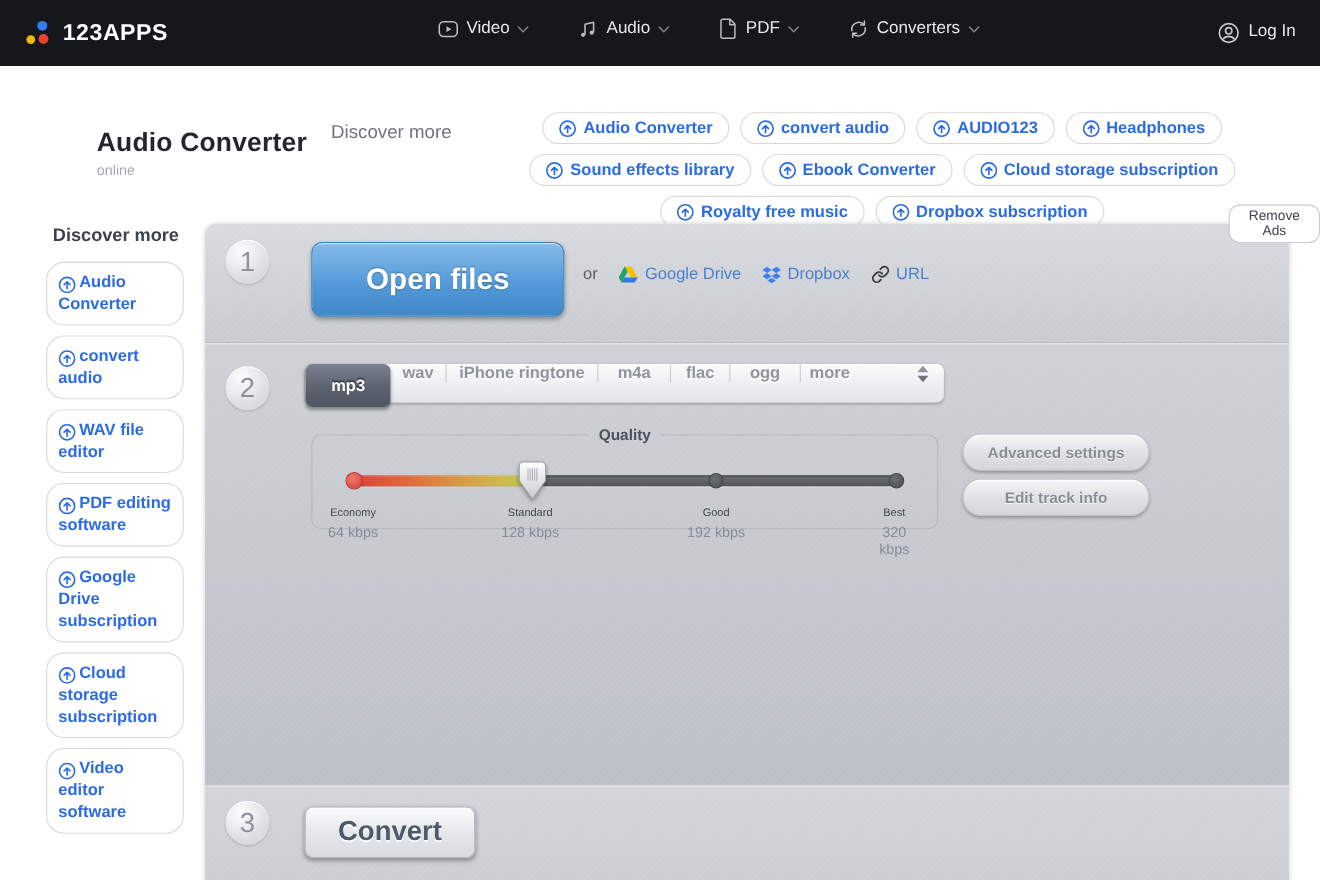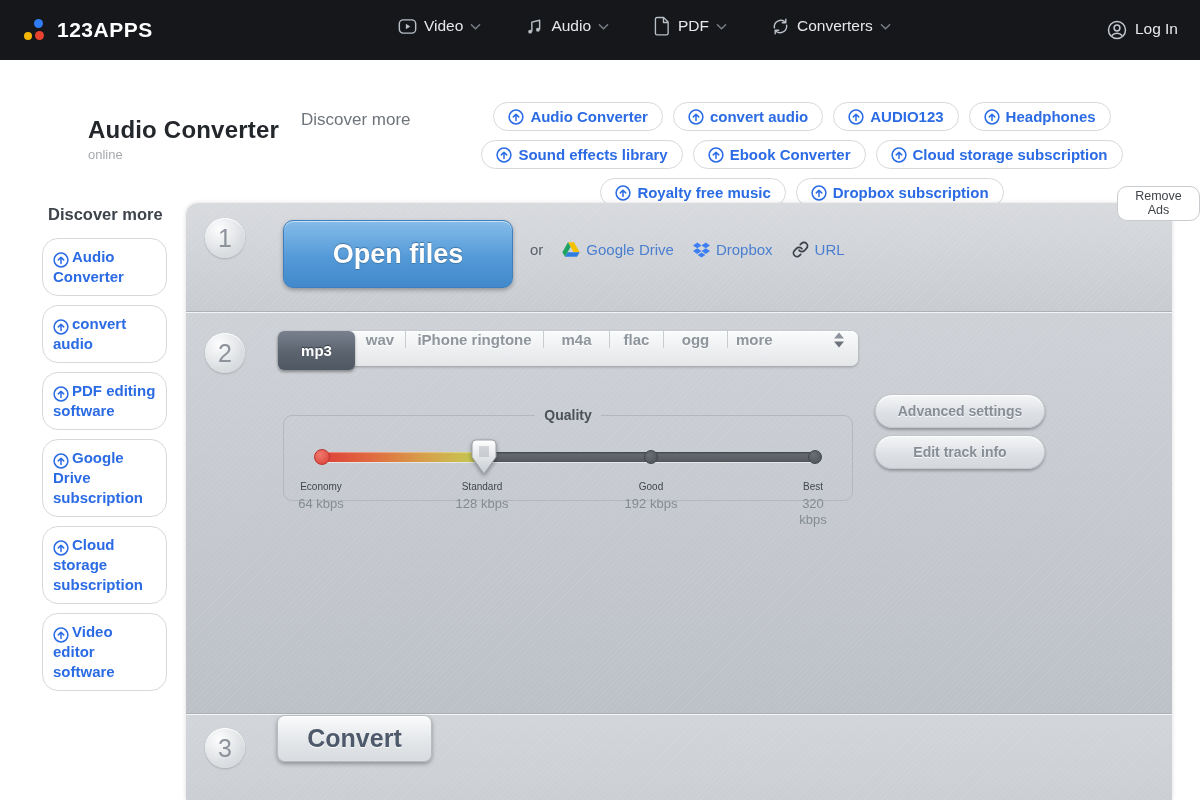--- a/index.html
+++ b/index.html
@@ -108,21 +108,21 @@
   .ftab-more { position:relative; justify-content:flex-start; padding-left:8px; }
   .sorter { position:absolute; right:14px; top:50%; transform:translateY(-50%);
     display:flex; flex-direction:column; gap:3px; }
   .sorter .up { width:0; height:0; border-left:5px solid transparent;
     border-right:5px solid transparent; border-bottom:6px solid #8e949b; }
   .sorter .down { width:0; height:0; border-left:5px solid transparent;
     border-right:5px solid transparent; border-top:6px solid #6d737a; }
 
   
   .quality { position:absolute; left:97px; top:75px; width:570px; height:94px;
-    border:1px solid #b4b8bd; border-radius:9px; background:transparent;margin-top:20px; }
+    border:1px solid #b4b8bd; border-radius:9px; background:transparent; }
   .quality legend { margin:0 auto; padding:0 9px; font-size:14px; font-weight:bold; color:#4b5158; }
   .track-base { position:absolute; left:37px; top:29px; width:495px; height:10px;
     background:linear-gradient(#6a6f75,#54585d); border-radius:5px;
     box-shadow:inset 0 1px 2px rgba(0,0,0,.45), 0 1px 0 rgba(255,255,255,.5); cursor:pointer; }
   .track-grad { position:absolute; left:37px; top:29px; width:168px; height:10px;
     border-radius:5px 0 0 5px; cursor:pointer;
     background:linear-gradient(90deg,#dd3f38,#e06a40 30%,#d89a48 58%,#cbbc4f 82%,#bccd55);
     box-shadow:inset 0 1px 1px rgba(255,255,255,.35); }
   .sdot { position:absolute; width:14px; height:14px; border-radius:50%; top:27px;
     background:radial-gradient(circle at 38% 32%, #6a6f75, #4c5055); border:1px solid #43474b; }
@@ -141,21 +141,21 @@
   .pillbtn { position:absolute; left:689px; width:170px; height:34px; border-radius:17px;
     border:1px solid #c2c6cb; cursor:pointer;
     background:linear-gradient(#f5f6f7,#dcdfe3 60%,#d4d8dc);
     box-shadow:0 2px 3px rgba(0,0,0,.28), inset 0 1px 0 #fff;
     font-size:14px; font-weight:bold; color:#868d95; text-shadow:0 1px 0 rgba(255,255,255,.9);
     font-family:"Liberation Sans",sans-serif; }
   .btn-advanced { top:82px; }
   .btn-edit { top:123px; }
 
   
-  .convert { position:absolute; left:91px; top:1px; width:155px; height:47px;
+  .convert { position:absolute; left:91px; top:19px; width:155px; height:47px;
     border:1px solid #b8bcc1; border-radius:8px; cursor:pointer;
     background:linear-gradient(#fafbfc,#e4e7ea 55%,#d8dbdf);
     box-shadow:0 2px 4px rgba(0,0,0,.32), inset 0 1px 0 #fff;
     font-size:25px; font-weight:bold; color:#4e5a6b; text-shadow:0 1px 0 rgba(255,255,255,.85);
     font-family:"Liberation Sans",sans-serif; }
 
   .icon { display:inline-block; vertical-align:middle; }
   .hidden-defs { position:absolute; width:0; height:0; overflow:hidden; }
 </style>
 </head>
@@ -334,20 +334,23 @@
 
   <aside class="sidebar">
     <h2>Discover more</h2>
     <div class="side-tags">
       <div class="side-tag"><svg class="icon" width="16" height="16">
             <use href="#i-up"></use>
           </svg><span>Audio Converter</span></div>
       <div class="side-tag"><svg class="icon" width="16" height="16">
             <use href="#i-up"></use>
           </svg><span>convert audio</span></div>
+      <div class="side-tag"><svg class="icon" width="16" height="16">
+            <use href="#i-up"></use>
+          </svg><span>WAV file editor</span></div>
       <div class="side-tag"><svg class="icon" width="16" height="16">
             <use href="#i-up"></use>
           </svg><span>PDF editing software</span></div>
       <div class="side-tag"><svg class="icon" width="16" height="16">
             <use href="#i-up"></use>
           </svg><span>Google Drive subscription</span></div>
       <div class="side-tag"><svg class="icon" width="16" height="16">
             <use href="#i-up"></use>
           </svg><span>Cloud storage subscription</span></div>
       <div class="side-tag"><svg class="icon" width="16" height="16">

